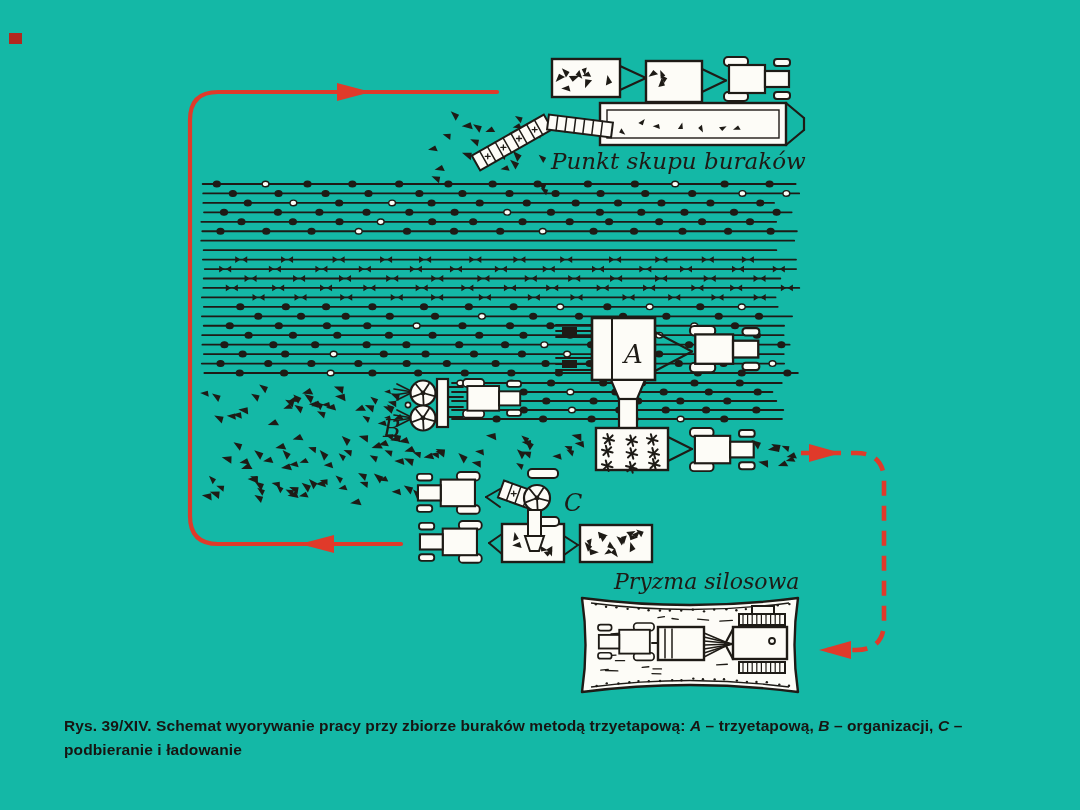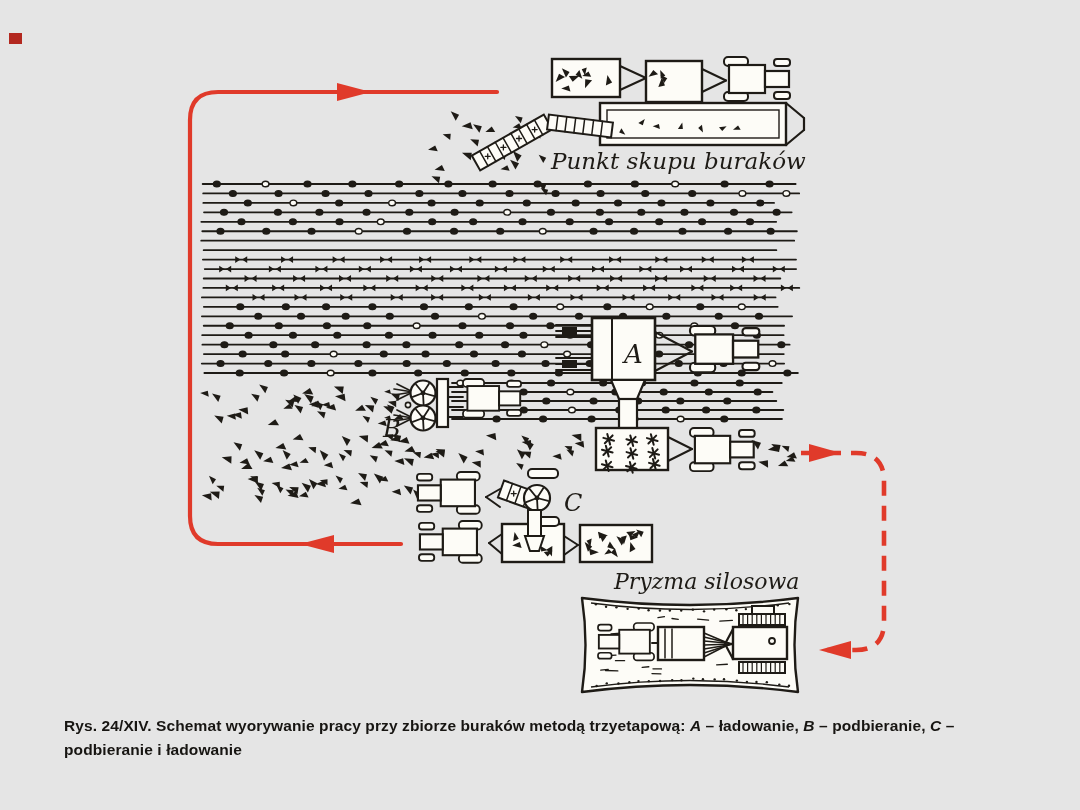--- a/index.html
+++ b/index.html
@@ -1,16 +1,16 @@
 <!DOCTYPE html>
 <html><head>
 <meta charset="utf-8">
 <style>
   html,body{margin:0;padding:0;}
-  .page{position:relative;width:1080px;height:810px;background:#e5e5e5;overflow:hidden;
+  .page{position:relative;width:1080px;height:810px;background:#14b8a6;overflow:hidden;
         font-family:"Liberation Sans",sans-serif;}
   svg{position:absolute;left:0;top:0;}
   .hand{font-family:"DejaVu Serif",serif;font-style:italic;fill:#1e1b16;}
   .caption{position:absolute;left:64px;top:714px;width:952px;
            font:700 15.5px/1.55 "Liberation Sans",sans-serif;color:#171512;letter-spacing:.1px;}
   .caption i{font-style:italic;}
 </style>
 </head>
 <body>
 
@@ -837,19 +837,19 @@
       </g>
 
     <text x="551" y="169" font-size="23" class="hand">Punkt skupu buraków</text>
     <text x="614" y="589" font-size="22" class="hand">Pryzma silosowa</text>
     <text x="624" y="363" font-size="26" class="hand">A</text>
     <text x="383" y="437" font-size="24" class="hand">B</text>
     <text x="564" y="511" font-size="24" class="hand">C</text>
   </svg>
 
   <div class="caption">
-    <span>Rys. 24/XIV.</span>
+    <span>Rys. 39/XIV.</span>
     <span>Schemat wyorywanie pracy przy zbiorze buraków metodą trzyetapową:</span>
-    <i>A</i><span> – ładowanie, </span>
-    <i>B</i><span> – podbieranie, </span>
+    <i>A</i><span> – trzyetapową, </span>
+    <i>B</i><span> – organizacji, </span>
     <i>C</i><span> – podbieranie i ładowanie</span>
   </div>
 </div>
 
 </body></html>

